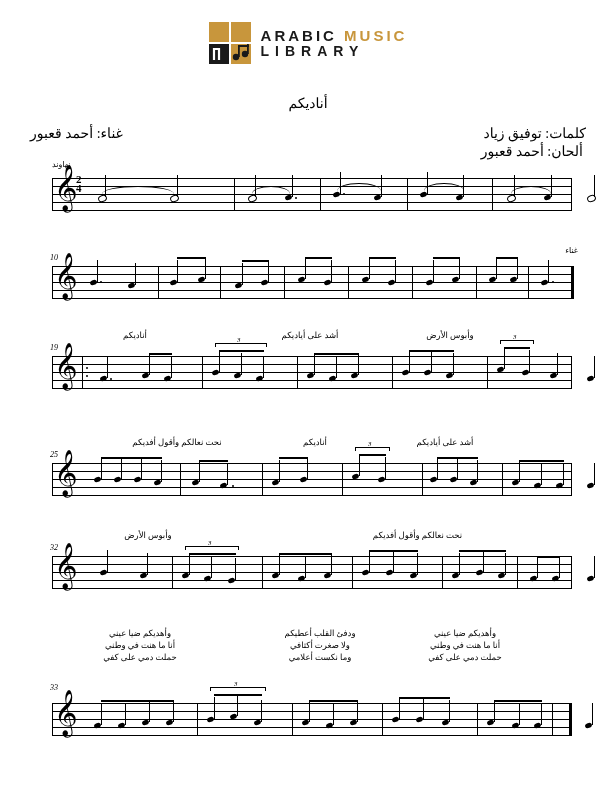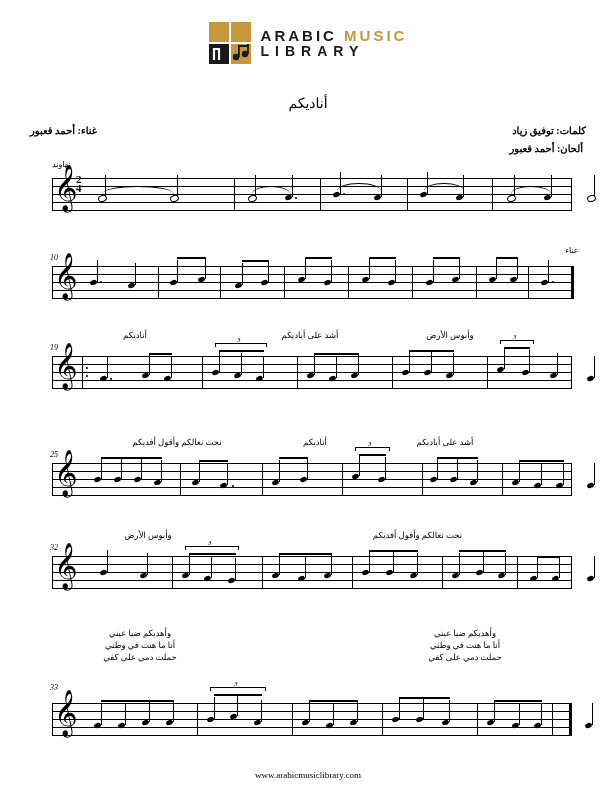--- a/index.html
+++ b/index.html
@@ -59,24 +59,23 @@
     top: 95px;
     width: 616px;
     text-align: center;
     font-size: 14px;
     direction: rtl;
   }
 
   
   .credit {
     position: absolute;
-    font-size: 10px;
+    font-size: 14px;
     direction: rtl;
     white-space: nowrap;
-    font-weight: bold;
   }
   .credit-right-1 { top: 125px; right: 30px; }
   .credit-right-2 { top: 143px; right: 33px; }
   .credit-left-1  { top: 125px; left: 30px; }
 
   .maqam {
     position: absolute;
     top: 160px;
     left: 52px;
     font-size: 8px;
@@ -607,20 +606,25 @@
       <div class="note" style="left:535px; top:20px;"></div>
       <div class="stem" style="left:542px; top:0px;"></div>
     </div>
   </div>
 
   <div class="lyric-stack" style="top:627px; left:85px; width:110px;">
     <div>وأهديكم ضيا عيني</div>
     <div>أنا ما هنت في وطني</div>
     <div>حملت دمي على كفي</div>
   </div>
+  <div class="lyric-stack" style="top:627px; left:265px; width:110px;">
+    <div>ودفئ القلب أعطيكم</div>
+    <div>ولا صغرت أكتافي</div>
+    <div>وما نكست أعلامي</div>
+  </div>
   <div class="lyric-stack" style="top:627px; left:410px; width:110px;">
     <div>وأهديكم ضيا عيني</div>
     <div>أنا ما هنت في وطني</div>
     <div>حملت دمي على كفي</div>
   </div>
 
   <div class="system" style="top:703px;">
     <div class="staff">
       <div class="ln"></div>
         <div class="ln"></div>
@@ -681,16 +685,15 @@
       <div class="note" style="left:482px; top:20px;"></div>
       <div class="stem" style="left:489px; top:0px;"></div>
       <div class="beam" style="left:442px; top:-3px; width:48px;"></div>
 
       <div class="note" style="left:533px; top:20px;"></div>
       <div class="stem" style="left:540px; top:0px;"></div>
     </div>
   </div>
 
   <div class="footer">
-    <div class="url">www.arabicmusiclibrary.com</div>
   </div>
 
 </div>
 
 </body></html>

